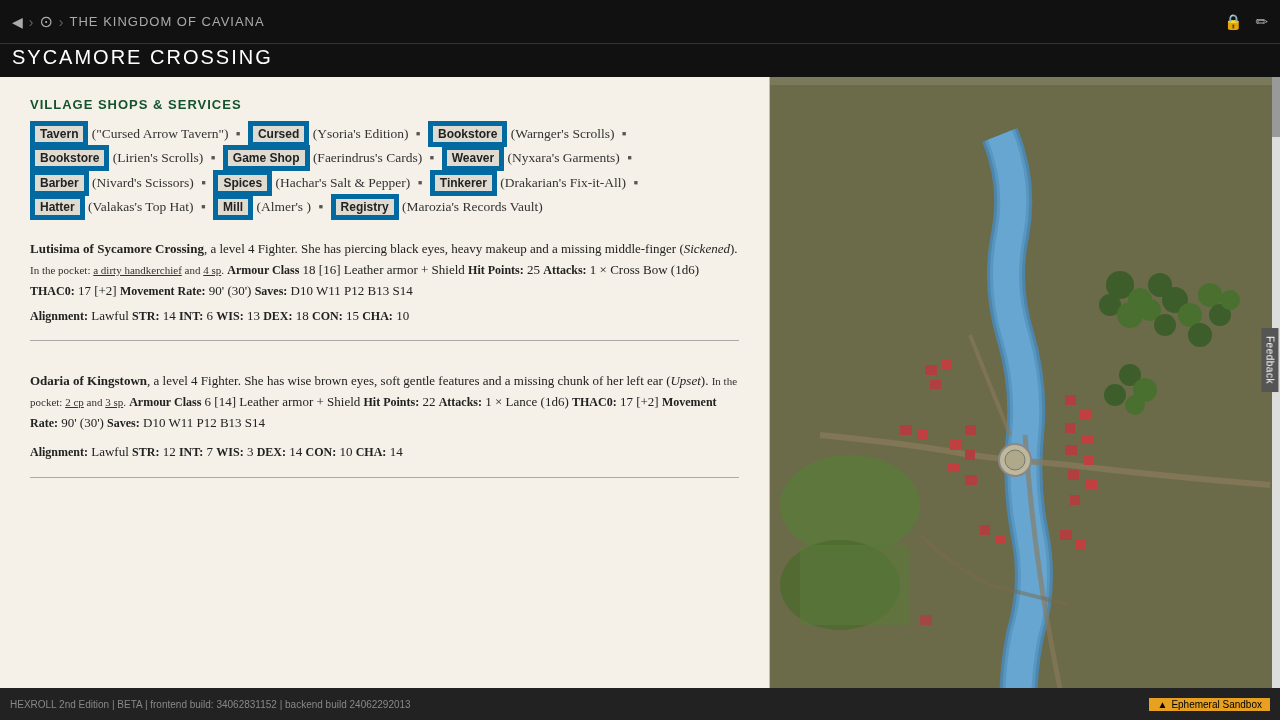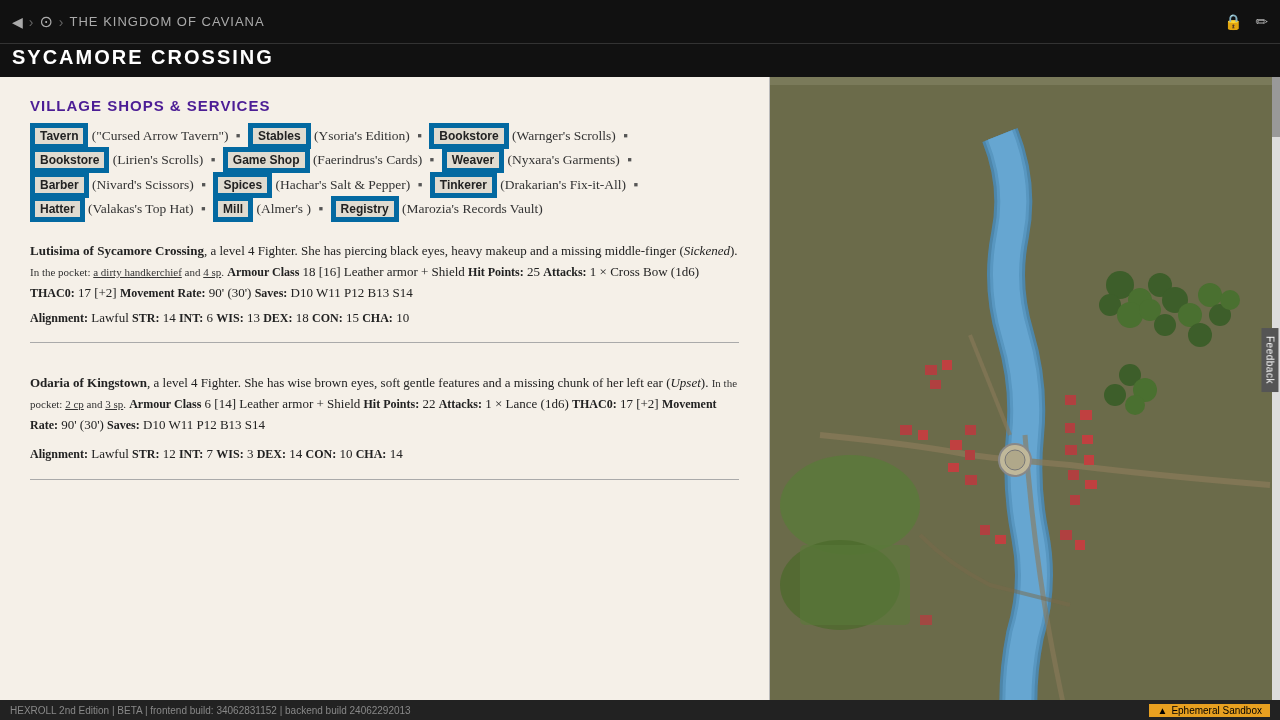--- a/index.html
+++ b/index.html
@@ -47,25 +47,25 @@
     }
 
     .population {
       font-size: 14px;
       color: #333;
       margin-bottom: 18px;
       font-family: Arial, sans-serif;
     }
 
     .section-title {
-      font-size: 15px;
+      font-size: 13px;
       font-weight: bold;
       text-transform: uppercase;
       letter-spacing: 1px;
-      color: #4c1d95;
+      color: #14532d;
       margin-bottom: 10px;
       font-family: Arial, sans-serif;
     }
 
     .shops-block {
       line-height: 1.8;
       margin-bottom: 20px;
       font-size: 13.5px;
     }
 
@@ -121,21 +121,21 @@
       width: 100%;
       height: 100%;
     }
 
     
     #statusbar {
       position: fixed;
       bottom: 0;
       left: 0;
       right: 0;
-      height: 20px;
+      height: 32px;
       background: #222;
       display: flex;
       align-items: center;
       padding: 0 10px;
       font-family: Arial, sans-serif;
       font-size: 10px;
       color: #888;
       gap: 4px;
       z-index: 100;
     }
@@ -198,36 +198,36 @@
     <span style="font-size:16px;">⊙</span>
     <span style="color:#666;">›</span>
     <span style="font-size:13px;color:#aaa;text-transform:uppercase;letter-spacing:1px;">THE KINGDOM OF CAVIANA</span>
   </div>
   <div class="topbar-right">
     <span style="font-size:15px;">🔒</span>
     <span style="font-size:15px;">✏</span>
   </div>
 </div>
 <div style="background:#111;padding:2px 12px 8px 12px;">
-  <span style="color:#fff;font-size:20px;font-family:Arial,sans-serif;font-weight:bold;letter-spacing:2px;text-transform:uppercase;">SYCAMORE CROSSING</span>
+  <span style="color:#fff;font-size:20px;font-family:Arial,sans-serif;font-weight:normal;letter-spacing:2px;text-transform:uppercase;">SYCAMORE CROSSING</span>
 </div>
 
 <div id="main-layout">
 
   <div id="left-panel">
     
 
     <div class="section-title">VILLAGE SHOPS &amp; SERVICES</div>
 
     <div class="shops-block">
       
       <span class="shop-type">Tavern</span>
       <span class="shop-name"> ("Cursed Arrow Tavern")</span>
       <span class="shop-separator">▪</span>
-      <span class="shop-type">Stables</span>
+      <span class="shop-type">Cursed</span>
       <span class="shop-name"> (Ysoria's Edition)</span>
       <span class="shop-separator">▪</span>
       <span class="shop-type">Bookstore</span>
       <span class="shop-name"> (Warnger's Scrolls)</span>
       <span class="shop-separator">▪</span>
       
       <br>
       <span class="shop-type">Bookstore</span>
       <span class="shop-name"> (Lirien's Scrolls)</span>
       <span class="shop-separator">▪</span>

